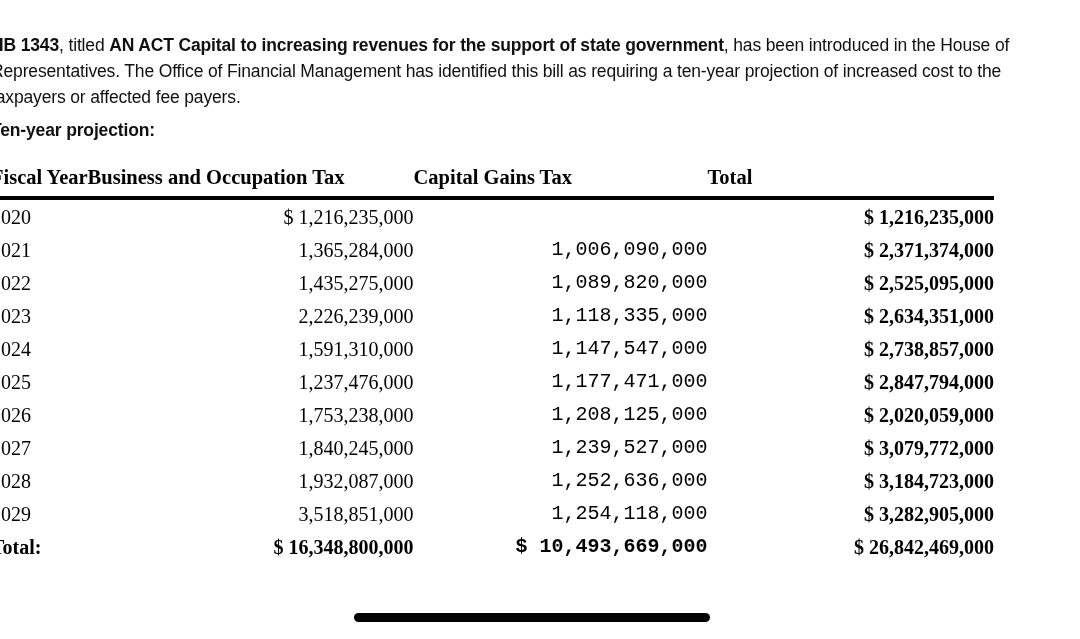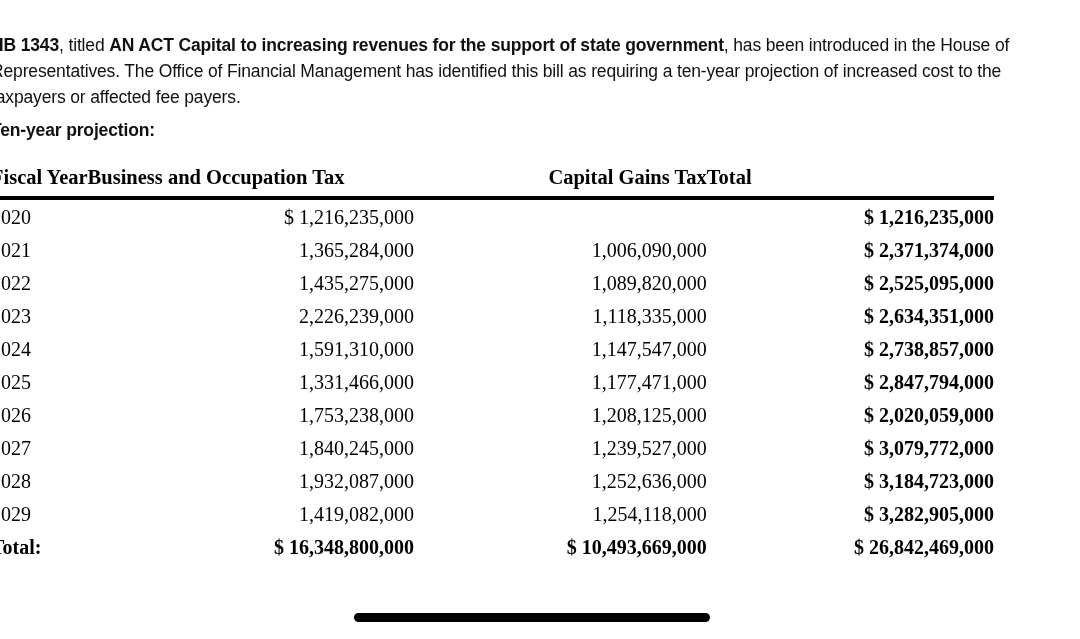--- a/index.html
+++ b/index.html
@@ -69,31 +69,31 @@
     vertical-align: bottom;
     line-height: 23px;
     white-space: nowrap;
   }
   #projection-table thead tr {
     border-bottom: 4px solid #000000;
   }
 
   th.col-year   { width: 78px;  text-align: left;   padding-left: 0px; }
   th.col-bo     { width: 330px; text-align: left; }
-  th.col-cg     { width: 300px; text-align: right; }
+  th.col-cg     { width: 300px; text-align: left; }
   th.col-total  { width: 295px; text-align: left; padding-right: 6px; }
 
   #projection-table tbody td {
     padding: 5.5px 0 5.5px 0;
     line-height: 22px;
     white-space: nowrap;
   }
   td.cell-year   { text-align: left;  padding-left: 0px; }
   td.cell-bo     { text-align: right; padding-right: 10px; }
-  td.cell-cg     { text-align: right; padding-right: 25px; }
+  td.cell-cg     { text-align: right; padding-right: 25px; font-family: Liberation Mono, monospace; }
   td.cell-total  { text-align: right; padding-right: 75px; font-weight: 700; }
 
   tr.total-row td { font-weight: 700; padding-top: 9px; }
   tr.total-row td.cell-year { font-weight: 700; }
 
   
   #home-indicator {
     position: absolute;
     left: 363px;
     top: 613px;
@@ -149,21 +149,21 @@
           <td class="cell-total">$ 2,634,351,000</td>
         </tr>
         <tr>
           <td class="cell-year">2024</td>
           <td class="cell-bo">1,591,310,000</td>
           <td class="cell-cg">1,147,547,000</td>
           <td class="cell-total">$ 2,738,857,000</td>
         </tr>
         <tr>
           <td class="cell-year">2025</td>
-          <td class="cell-bo">1,331,466,000</td>
+          <td class="cell-bo">1,237,476,000</td>
           <td class="cell-cg">1,177,471,000</td>
           <td class="cell-total">$ 2,847,794,000</td>
         </tr>
         <tr>
           <td class="cell-year">2026</td>
           <td class="cell-bo">1,753,238,000</td>
           <td class="cell-cg">1,208,125,000</td>
           <td class="cell-total">$ 2,020,059,000</td>
         </tr>
         <tr>
@@ -173,21 +173,21 @@
           <td class="cell-total">$ 3,079,772,000</td>
         </tr>
         <tr>
           <td class="cell-year">2028</td>
           <td class="cell-bo">1,932,087,000</td>
           <td class="cell-cg">1,252,636,000</td>
           <td class="cell-total">$ 3,184,723,000</td>
         </tr>
         <tr>
           <td class="cell-year">2029</td>
-          <td class="cell-bo">1,419,082,000</td>
+          <td class="cell-bo">3,518,851,000</td>
           <td class="cell-cg">1,254,118,000</td>
           <td class="cell-total">$ 3,282,905,000</td>
         </tr>
         <tr class="total-row">
           <td class="cell-year">Total:</td>
           <td class="cell-bo">$ 16,348,800,000</td>
           <td class="cell-cg">$ 10,493,669,000</td>
           <td class="cell-total">$ 26,842,469,000</td>
         </tr>
       </tbody>

